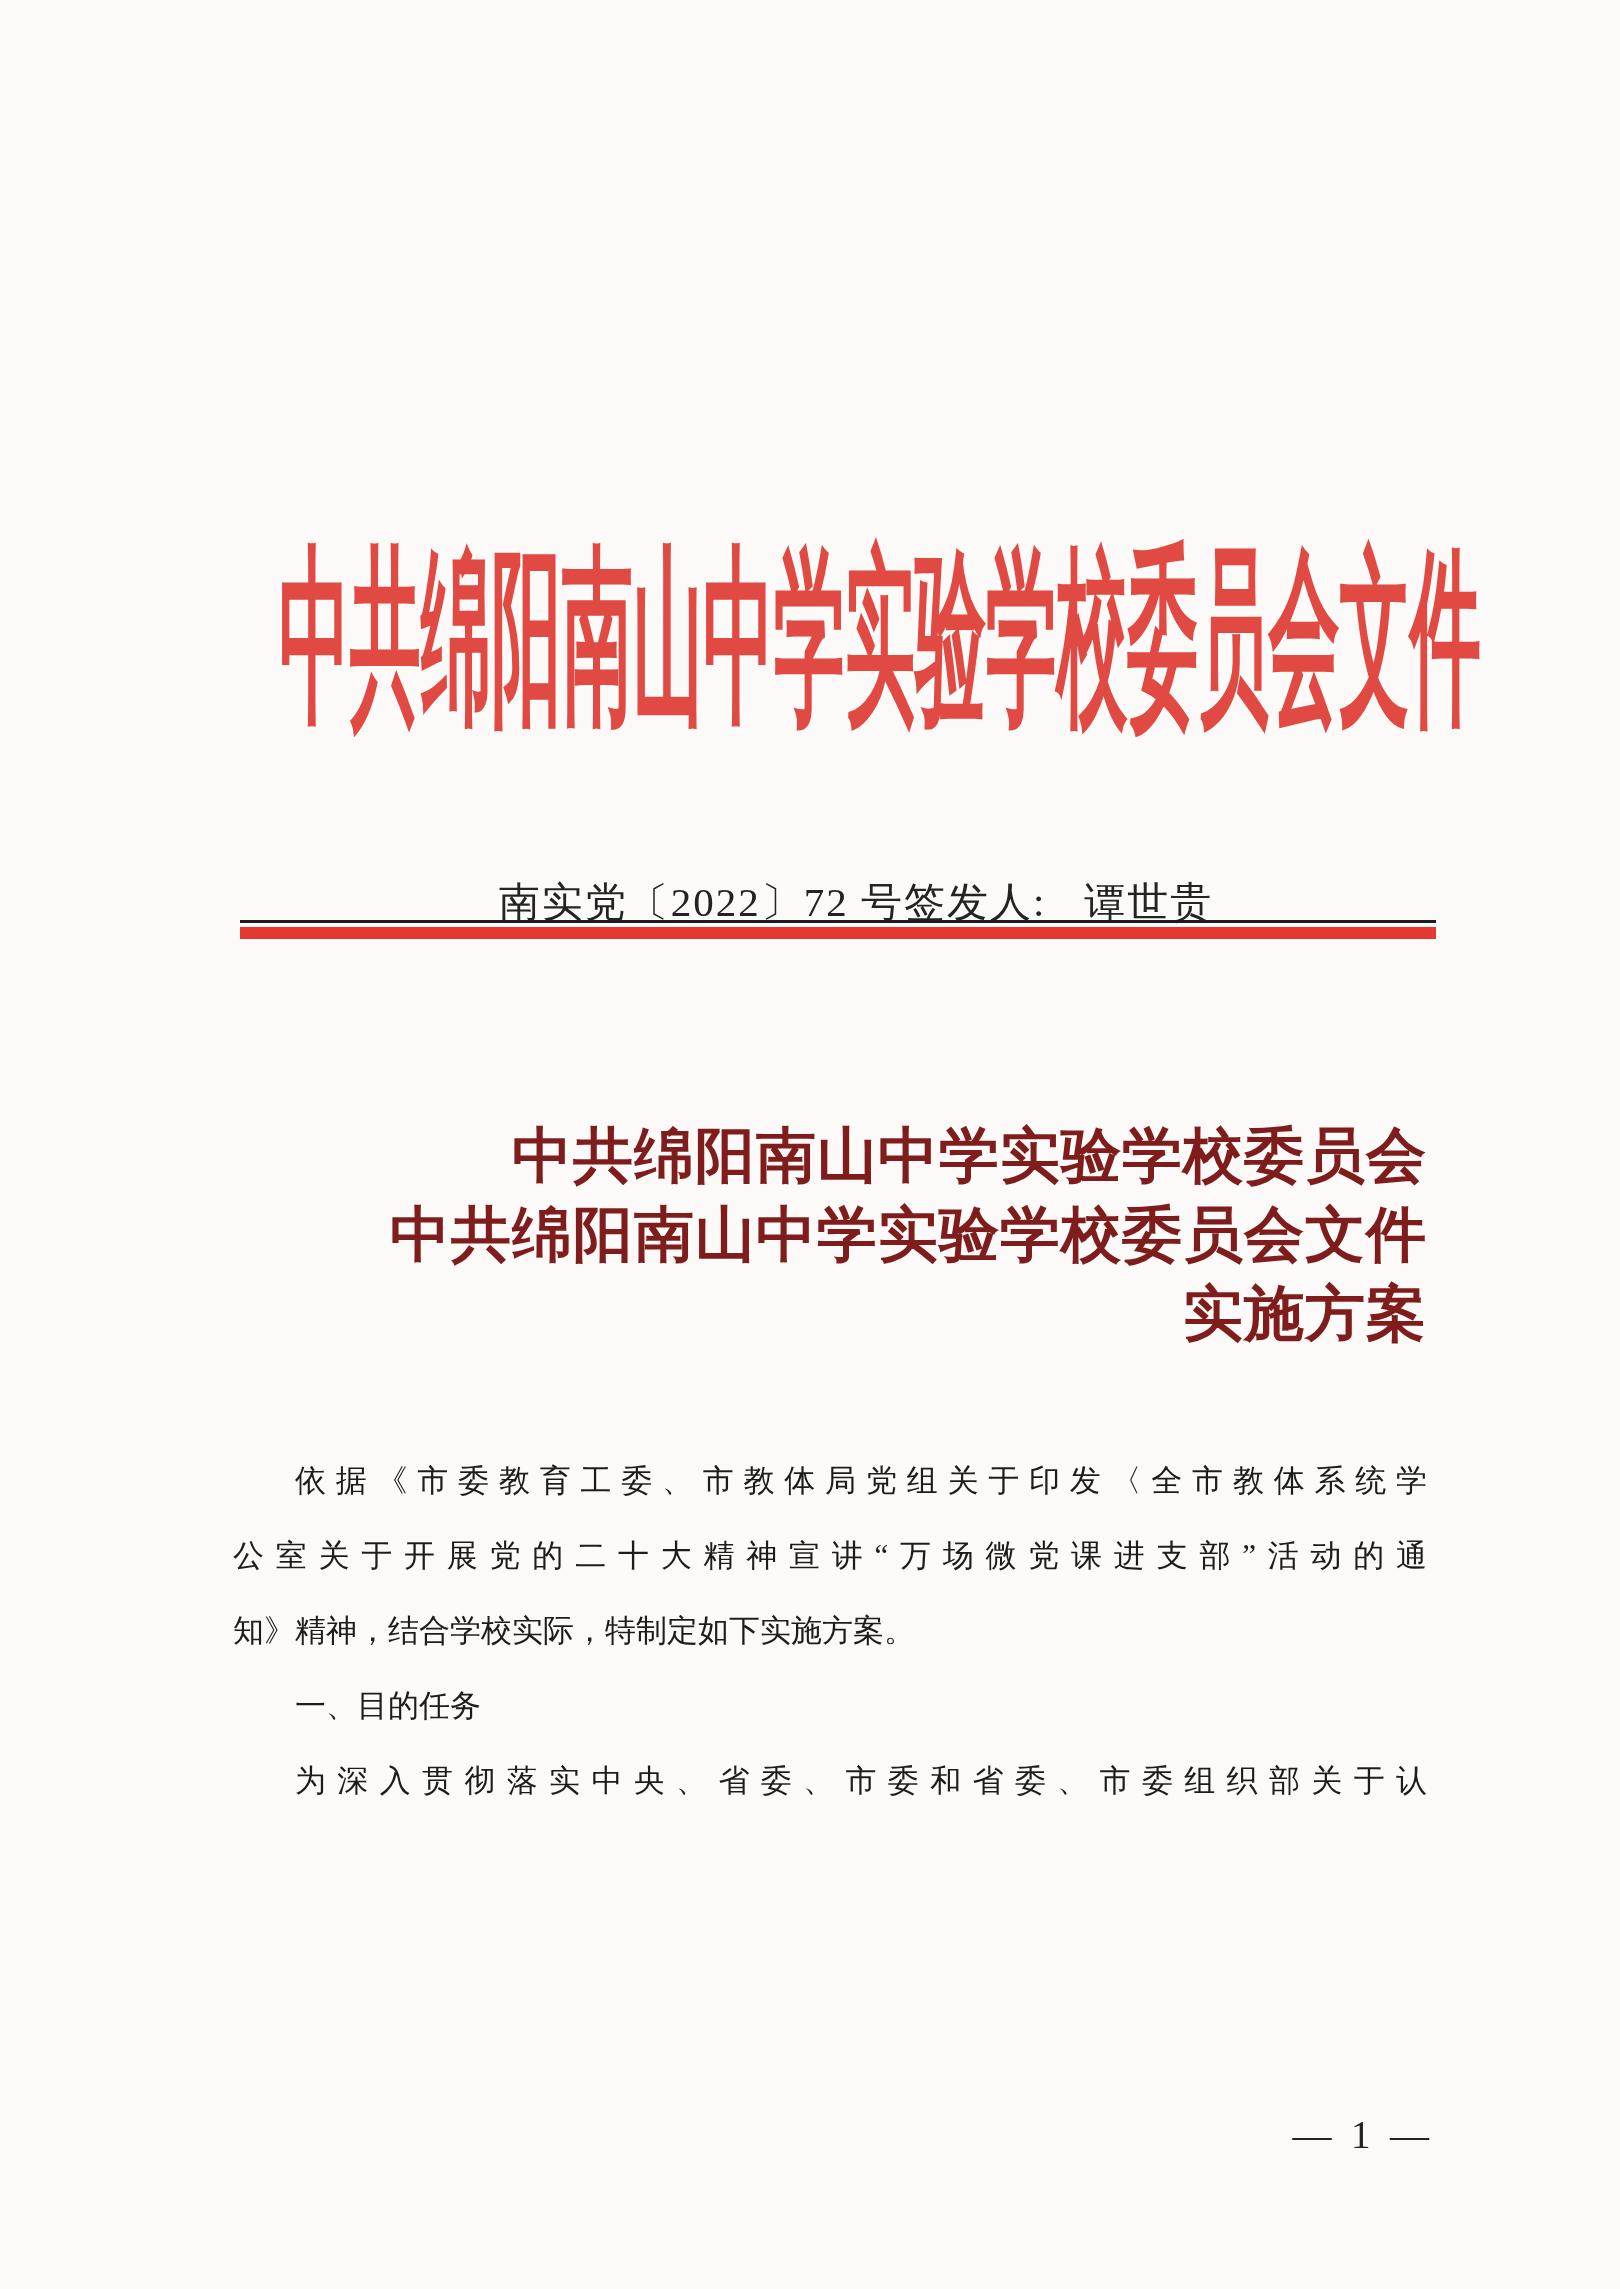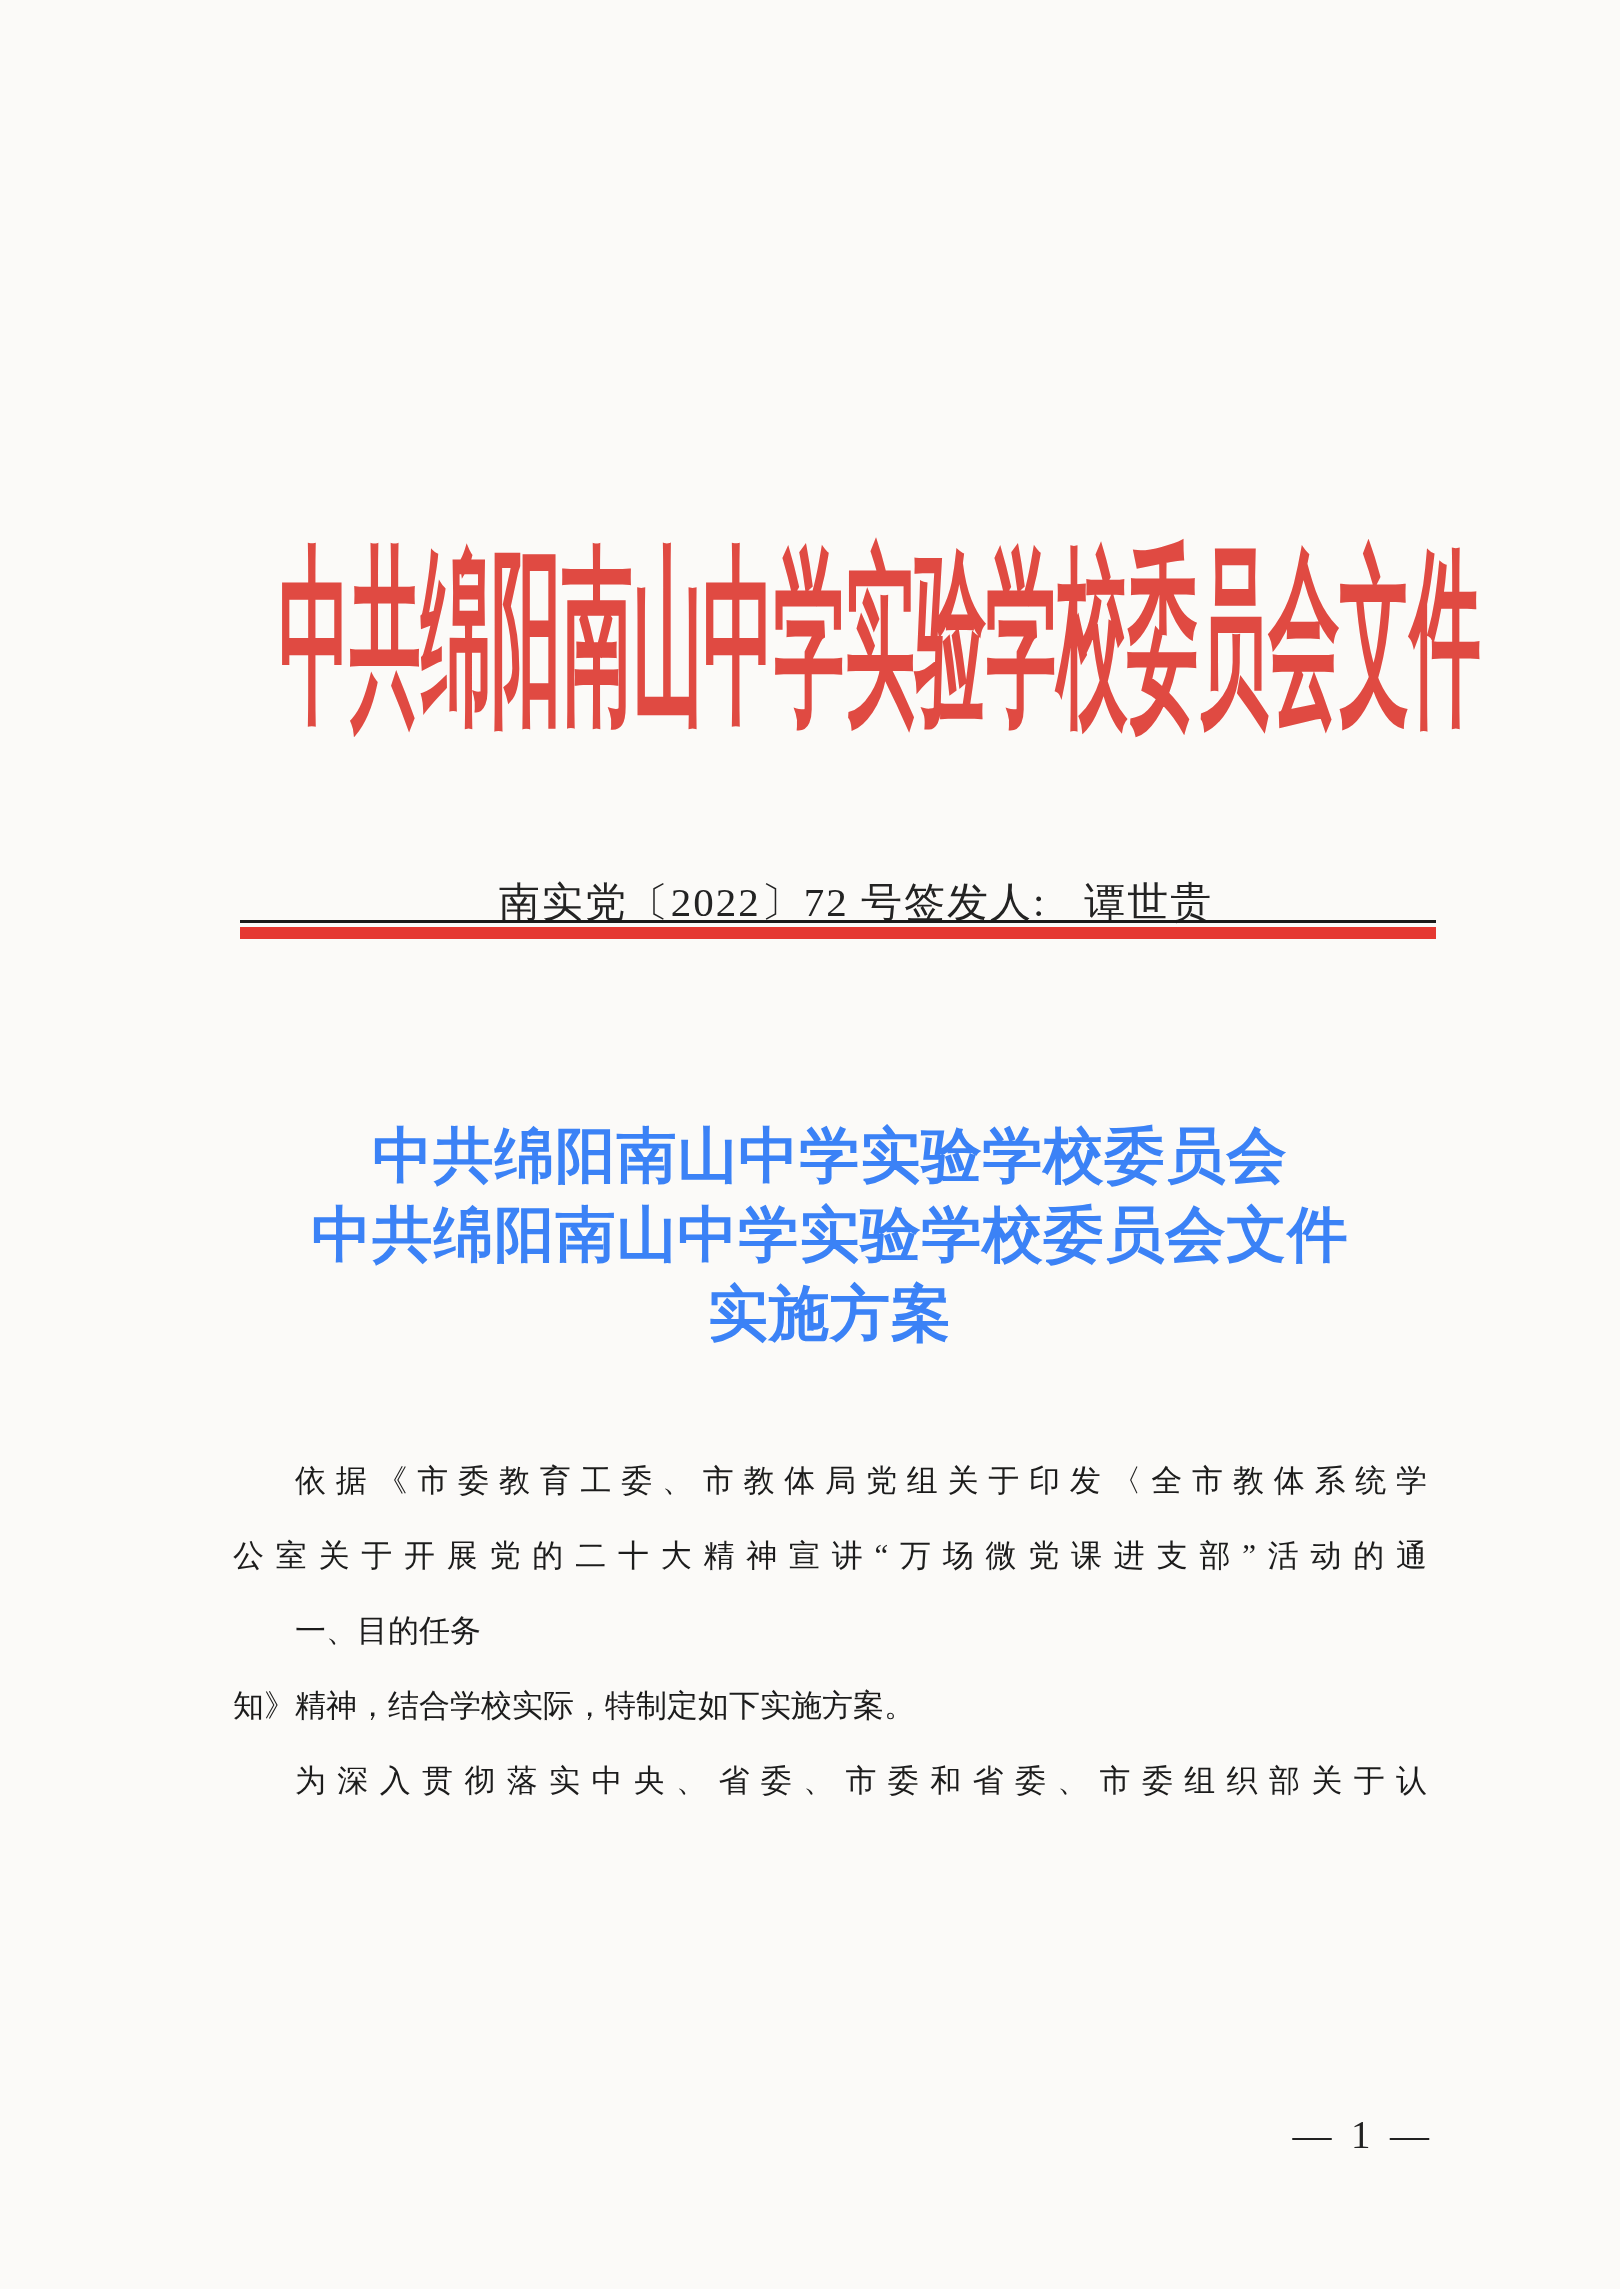--- a/index.html
+++ b/index.html
@@ -67,25 +67,25 @@
     width: 1196px;
     height: 11.8px;
     background: #e53831;
   }
   
   .doc-title {
     position: absolute;
     top: 1117px;
     left: 233px;
     width: 1194px;
-    text-align: center;
+    text-align: right;
     font-size: 60px;
     line-height: 79px;
     font-weight: bold;
-    color: #3b82f6;
+    color: #7f1d1d;
     letter-spacing: 1px;
     font-family: Liberation Serif, serif;
   }
   
   .body-text {
     position: absolute;
     top: 1443px;
     left: 233px;
     width: 1194px;
     font-size: 31px;
@@ -131,21 +131,21 @@
 
   <div class="doc-title">
     <div>中共绵阳南山中学实验学校委员会</div>
     <div>中共绵阳南山中学实验学校委员会文件</div>
     <div>实施方案</div>
   </div>
 
   <div class="body-text">
     <div class="line indent just">依据《市委教育工委、市教体局党组关于印发〈全市教体系统学</div>
     <div class="line just">公室关于开展党的二十大精神宣讲“万场微党课进支部”活动的通</div>
+    <div class="line">知》精神，结合学校实际，特制定如下实施方案。</div>
     <div class="line indent">一、目的任务</div>
-    <div class="line">知》精神，结合学校实际，特制定如下实施方案。</div>
     <div class="line indent just">为深入贯彻落实中央、省委、市委和省委、市委组织部关于认</div>
   </div>
 
   <div class="page-num">— 1 —</div>
 
 </div>
 
 
 </body></html>

